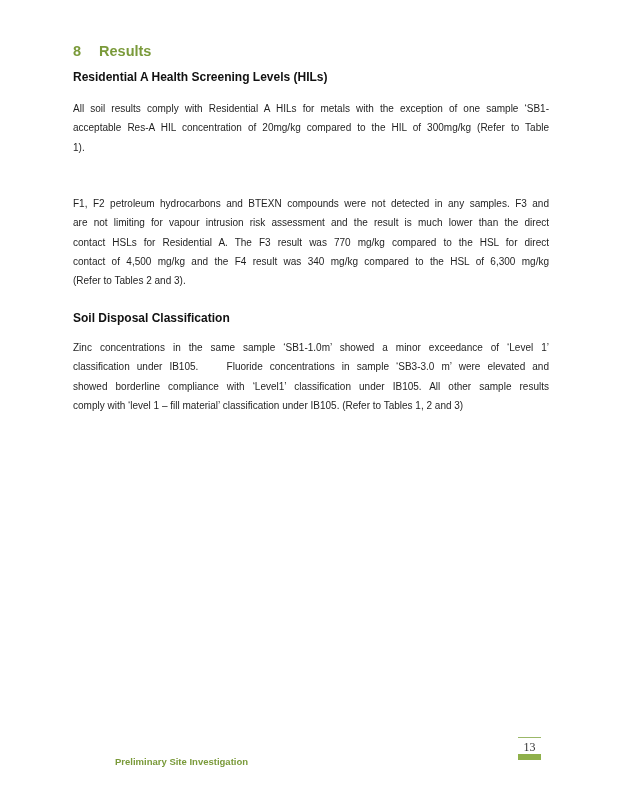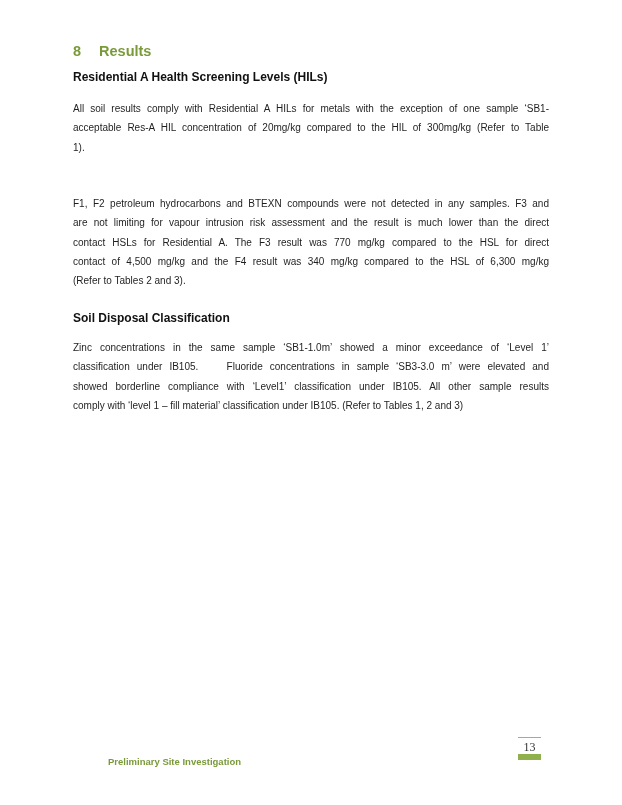--- a/index.html
+++ b/index.html
@@ -5,21 +5,21 @@
   html, body { margin: 0; padding: 0; background: #ffffff; }
   body { width: 622px; height: 805px; position: relative; overflow: hidden;
          font-family: "Liberation Sans", "DejaVu Sans", sans-serif; color: #1a1a1a; }
   .page { position: absolute; left: 0; top: 0; width: 622px; height: 723px; }
   .heading { position: absolute; left: 73px; top: 43px; font-size: 14.5px; font-weight: bold; color: #7a9a3a; white-space: nowrap; }
   .heading .num { display: inline-block; width: 22px; }
   .subhead { position: absolute; left: 73px; font-size: 12px; font-weight: bold; color: #111; white-space: nowrap; }
   .para { position: absolute; left: 73px; width: 476px; font-size: 10px; line-height: 19.3px; text-align: justify; color: #1f1f1f; }
   .para .ln { display: block; text-align: justify; text-align-last: justify; white-space: nowrap; }
   .para .ln.last { text-align-last: left; }
-  .footer-title { position: absolute; left: 72px; top: 756px; font-size: 9.5px; font-weight: bold; color: #7a9a3a; white-space: nowrap; padding-left: 36px; }
+  .footer-title { position: absolute; left: 79px; top: 756px; font-size: 9.5px; font-weight: bold; color: #7a9a3a; white-space: nowrap; padding-left: 36px; }
   .pg-line { position: absolute; left: 518px; top: 737px; width: 23px; height: 1px; background: #9bb868; }
   .pg-num { position: absolute; left: 518px; top: 740px; width: 23px; text-align: center; font-size: 12px; color: #333; font-family: "Liberation Serif", serif; }
   .pg-bar { position: absolute; left: 518px; top: 754px; width: 23px; height: 6px; background: #8fb04a; }
 </style>
 </head>
 <body>
 
 <div class="page">
 
   <div class="heading">

